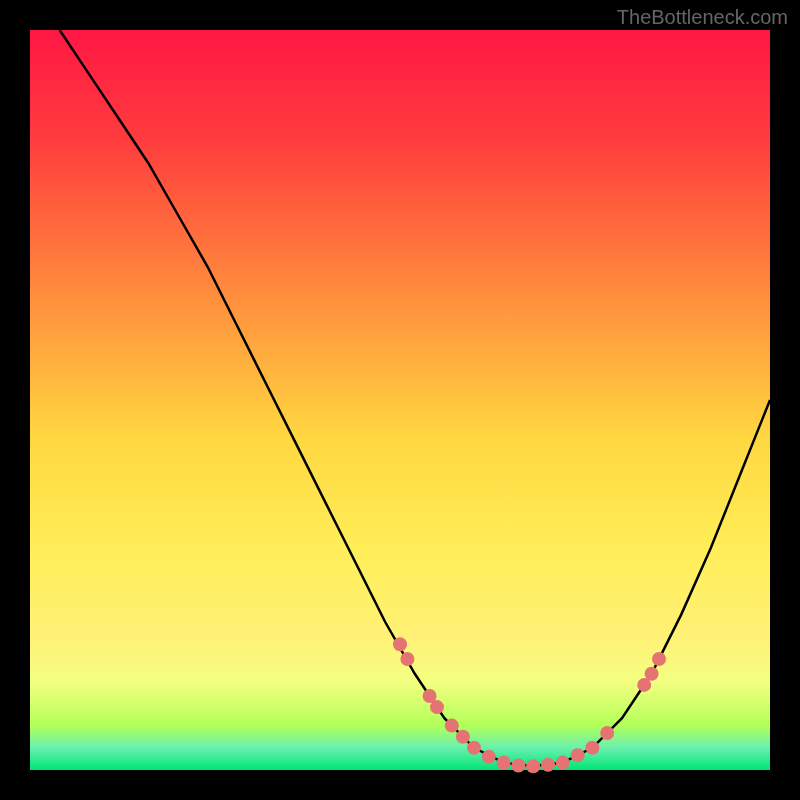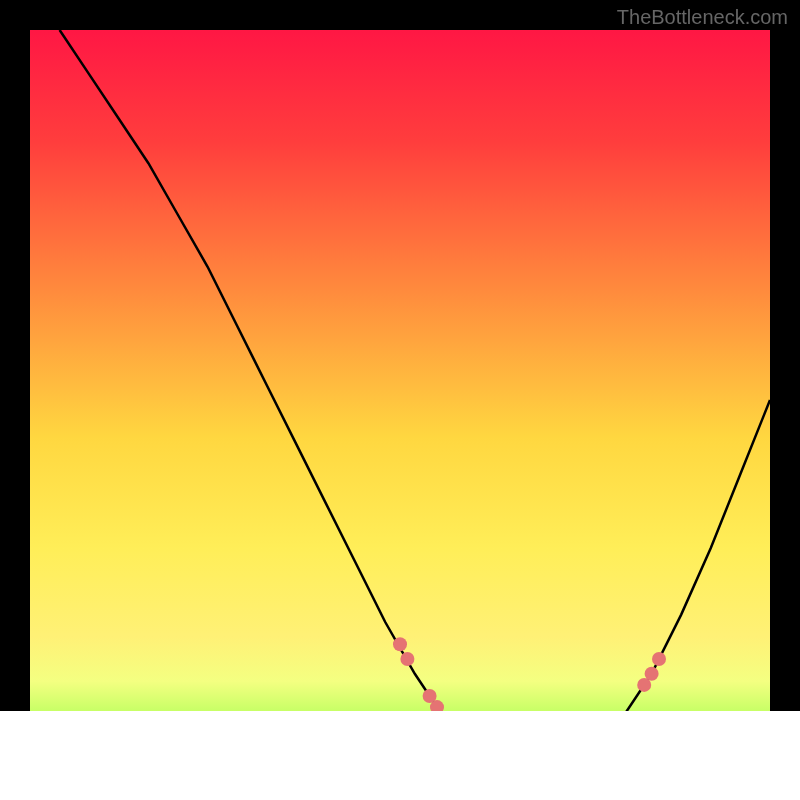--- a/index.html
+++ b/index.html
@@ -3,21 +3,21 @@
 <meta charset="utf-8">
 <style>
   body {
     margin: 0;
     padding: 0;
     background: #fff;
     font-family: Arial, sans-serif;
   }
   .chart-container {
     width: 800px;
-    height: 711px;
+    height: 800px;
     position: relative;
     background: #000;
   }
   .watermark {
     position: absolute;
     top: 6px;
     right: 12px;
     color: #666;
     font-size: 20px;
     font-family: Arial, sans-serif;

